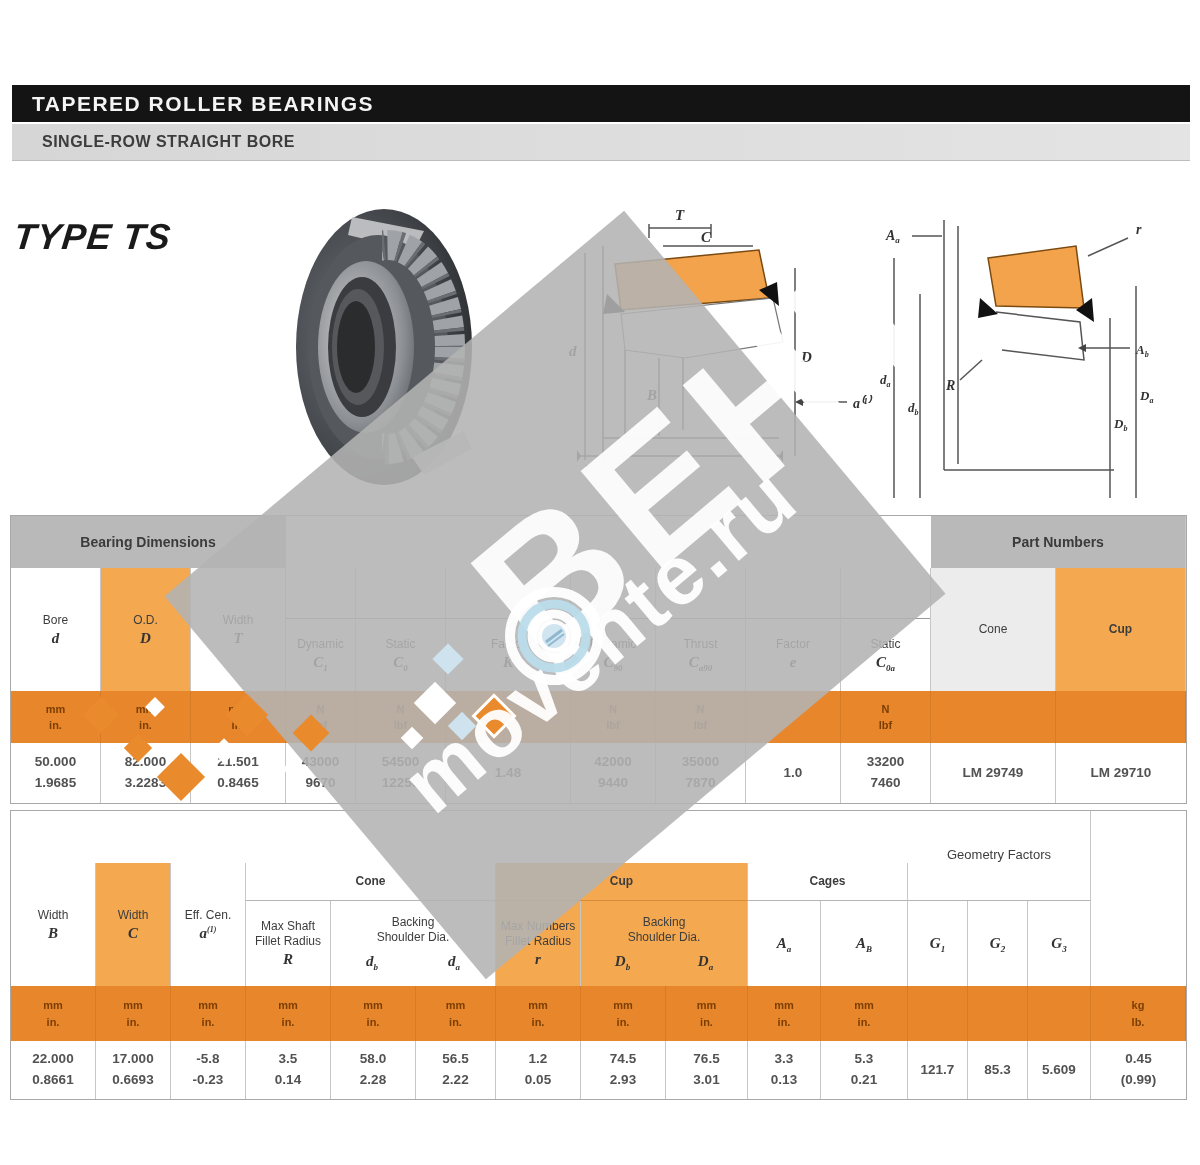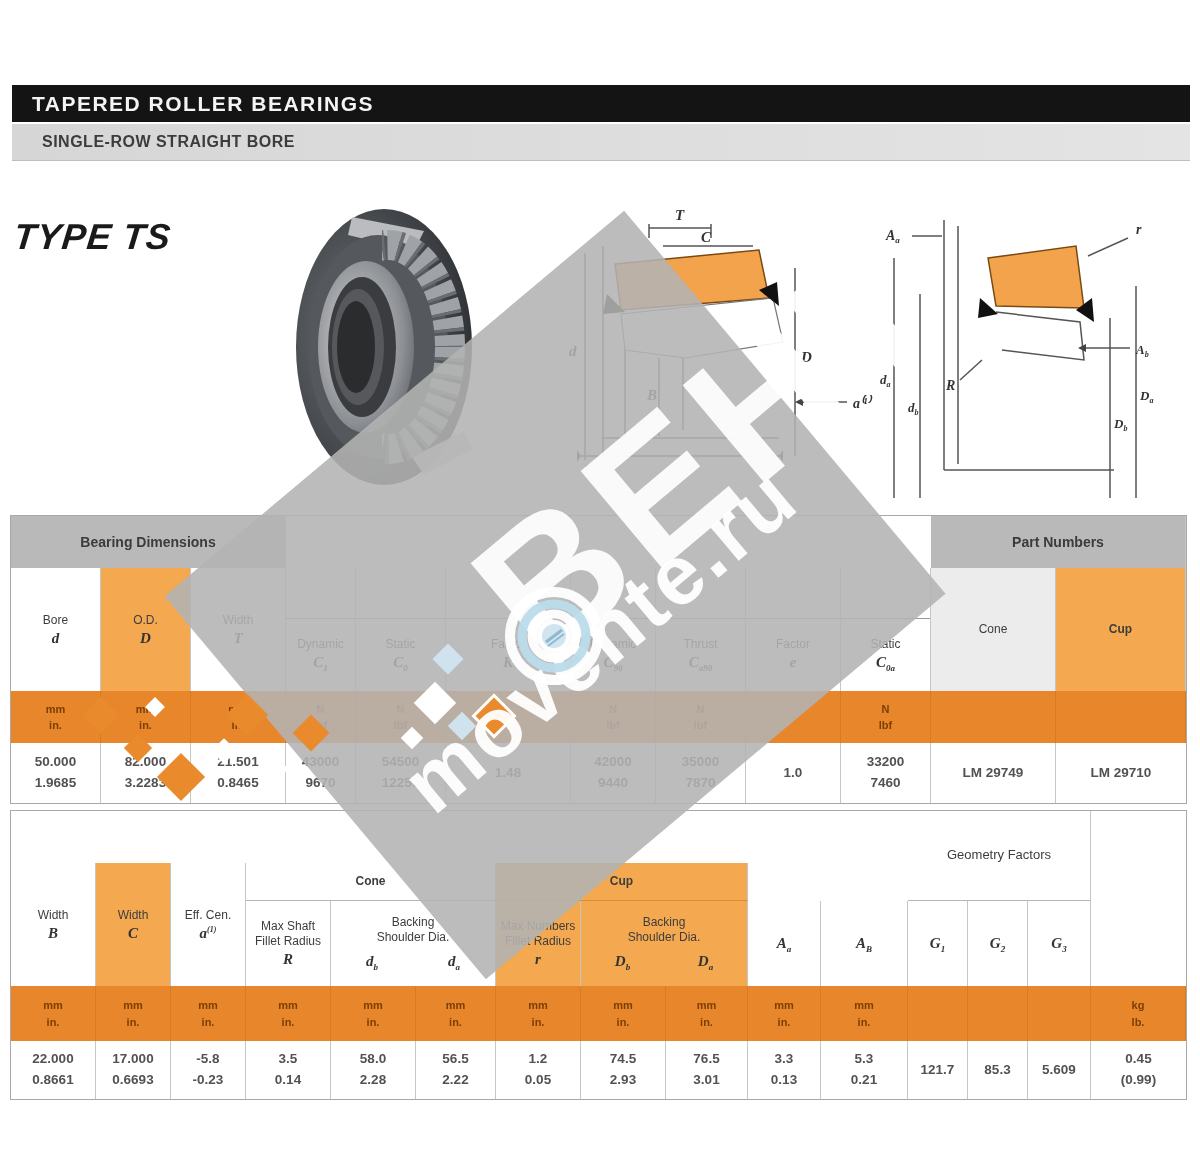--- a/index.html
+++ b/index.html
@@ -340,20 +340,23 @@
       <span class="hl1">Eff. Cen.</span>
       <span class="sym"><span>a</span><sup style="font-size:8px">(1)</sup></span>
       </div>
 
     <div class="c" style="grid-area:2/4/3/7;border-bottom:1px solid #b5b5b5">
       <span class="hl1" style="font-weight:700">Cone</span>
       </div>
     <div class="c orange-h" style="grid-area:2/7/3/10;border-bottom:1px solid rgba(120,60,0,.25)">
       <span class="hl1" style="font-weight:700">Cup</span>
       </div>
+    <div class="c" style="grid-area:2/10/3/12;border-bottom:1px solid #b5b5b5">
+      <span class="hl1" style="font-weight:700">Cages</span>
+      </div>
 
     <div class="c" style="grid-area:3/4/4/5">
       <span class="bk-head">Max Shaft</span>
         <span class="bk-head">Fillet Radius</span>
       <span class="sym">R</span>
       </div>
     <div class="c" style="grid-area:3/5/4/7">
       <span class="bk-head">Backing</span>
         <span class="bk-head">Shoulder Dia.</span>
       <div class="bk-let">

